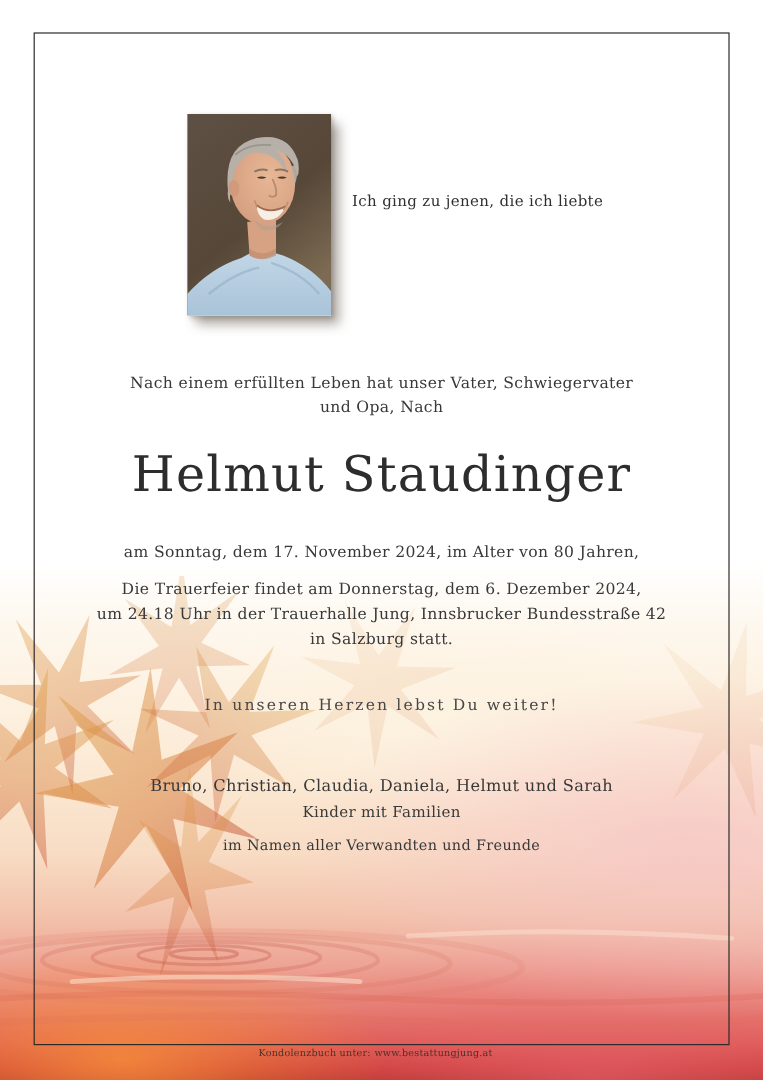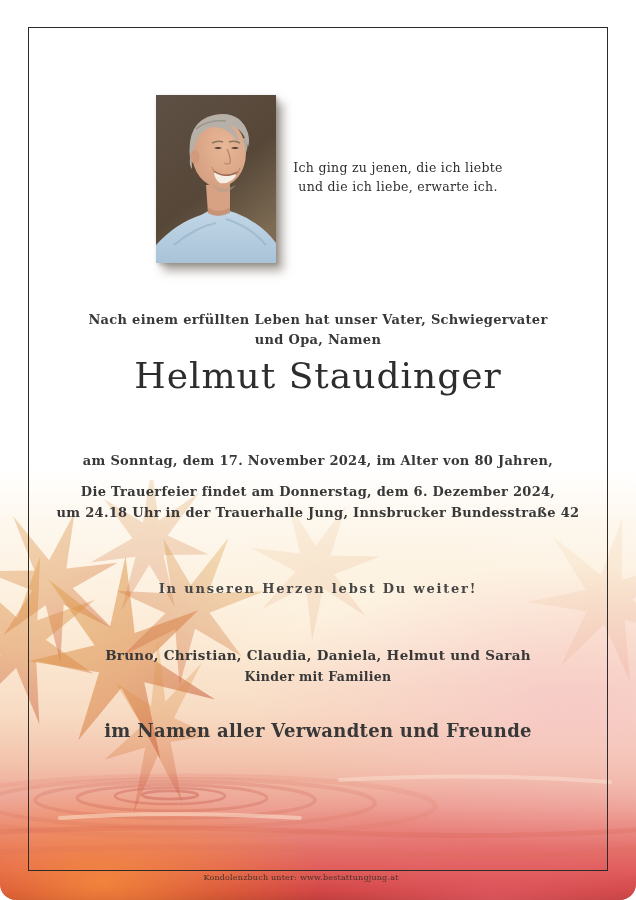--- a/index.html
+++ b/index.html
@@ -1,18 +1,18 @@
 <!DOCTYPE html>
 <html><head>
 <meta charset="utf-8">
 <style>
   html,body{margin:0;padding:0;background:#ffffff;}
   .page{
     position:relative;width:636px;height:900px;overflow:hidden;background:#ffffff;
-    font-family:"DejaVu Serif","Liberation Serif",serif;color:#383838;border-radius:16px;
+    font-family:"DejaVu Serif","Liberation Serif",serif;color:#383838;
   }
   
   .watercolor{
     position:absolute;left:0;top:470px;width:636px;height:430px;
     background:
       radial-gradient(60% 38% at 16% 96%, rgba(248,146,58,0.80) 0%, rgba(248,146,58,0.0) 58%),
       radial-gradient(85% 55% at 90% 55%, rgba(246,196,198,0.75) 0%, rgba(246,196,198,0.0) 60%),
       radial-gradient(70% 45% at 78% 100%, rgba(232,103,115,0.60) 0%, rgba(232,103,115,0.0) 65%),
       radial-gradient(50% 30% at 60% 30%, rgba(253,243,225,0.9) 0%, rgba(253,243,225,0.0) 70%),
       linear-gradient(180deg,
@@ -38,31 +38,31 @@
   .photo{
     position:absolute;left:156px;top:95px;width:120px;height:168px;z-index:6;
     box-shadow:7px 8px 9px rgba(95,85,75,0.50), 2px 2px 4px rgba(95,85,75,0.35);
   }
   .photo svg{display:block;}
   
   .quote{
     position:absolute;left:288px;top:158px;width:220px;z-index:6;
     text-align:center;font-size:12.5px;line-height:19px;color:#2f2f2f;letter-spacing:.3px;
   }
-  .centercol{position:absolute;left:28px;width:580px;text-align:center;z-index:6;font-weight:bold;}
+  .centercol{position:absolute;left:28px;width:580px;text-align:center;z-index:6;}
   .intro{top:310px;font-size:13px;line-height:20px;letter-spacing:.3px;}
-  .name{top:355px;font-size:36px;letter-spacing:1px;color:#2d2d2d;font-weight:400;}
+  .name{top:371px;font-size:41px;letter-spacing:1px;color:#2d2d2d;font-weight:400;}
   .death{top:412px;font-size:13px;line-height:21px;letter-spacing:.3px;margin-top:38px;}
   .ceremony{top:481px;font-size:13px;line-height:21px;letter-spacing:.3px;}
   .motto{top:581px;font-size:13px;letter-spacing:1.8px;color:#474747;}
   .mourners{top:644px;font-size:13.5px;line-height:22px;letter-spacing:.3px;}
   .mourners .relation{font-size:12.5px;}
-  .onbehalf{top:720px;font-size:18px;letter-spacing:.3px;}
+  .onbehalf{top:697px;font-size:12px;letter-spacing:.3px;}
   .footer{
-    position:absolute;left:3px;top:873px;width:596px;text-align:center;z-index:6;
+    position:absolute;left:15px;top:873px;width:596px;text-align:center;z-index:6;
     font-size:8px;color:#4d322b;letter-spacing:.2px;
   }
   .footer .url{margin-left:3px;}
 </style>
 </head>
 <body>
 
 <div class="page">
 
   <div class="watercolor"></div>
@@ -155,37 +155,37 @@
       <path d="M58,76 Q68,84 82,77 Q76,90 64,88 Q58,84 58,76 Z" fill="#f5efe6"></path>
       <path d="M58,76 Q68,84 82,77" stroke="#a06a52" stroke-width="1.5" fill="none"></path>
       <path d="M56,72 Q58,76 58,78 M84,73 Q83,77 80,80" stroke="#c08c6e" stroke-width="1.2" fill="none"></path>
 
       <path d="M56,88 Q66,98 80,90 Q74,98 64,97 Q58,94 56,88 Z" fill="#b0a192" opacity="0.55"></path>
     </svg>
   </div>
 
   <div class="quote">
     <div>Ich ging zu jenen, die ich liebte</div>
-    <div>und die ich liebe, erwarte ich.</div>
   </div>
 
   <div class="centercol intro">
     <div>Nach einem erfüllten Leben hat unser Vater, Schwiegervater</div>
-    <div>und Opa, Namen</div>
+    <div>und Opa, Nach</div>
   </div>
 
   <div class="centercol name">Helmut Staudinger</div>
 
   <div class="centercol death">
     <div>am Sonntag, dem 17. November 2024, im Alter von 80 Jahren,</div>
   </div>
 
   <div class="centercol ceremony">
     <div>Die Trauerfeier findet am Donnerstag, dem 6. Dezember 2024,</div>
     <div>um 24.18 Uhr in der Trauerhalle Jung, Innsbrucker Bundesstraße 42</div>
+    <div>in Salzburg statt.</div>
   </div>
 
   <div class="centercol mourners">
     <div>Bruno, Christian, Claudia, Daniela, Helmut und Sarah</div>
     <div class="relation">Kinder mit Familien</div>
   </div>
 
   <div class="centercol motto">In unseren Herzen lebst Du weiter!</div>
 
   <div class="centercol onbehalf">im Namen aller Verwandten und Freunde</div>

